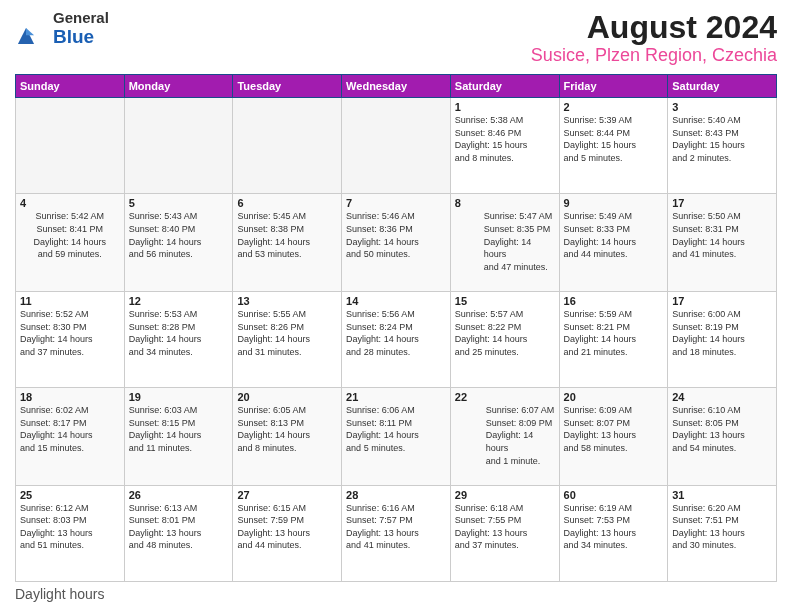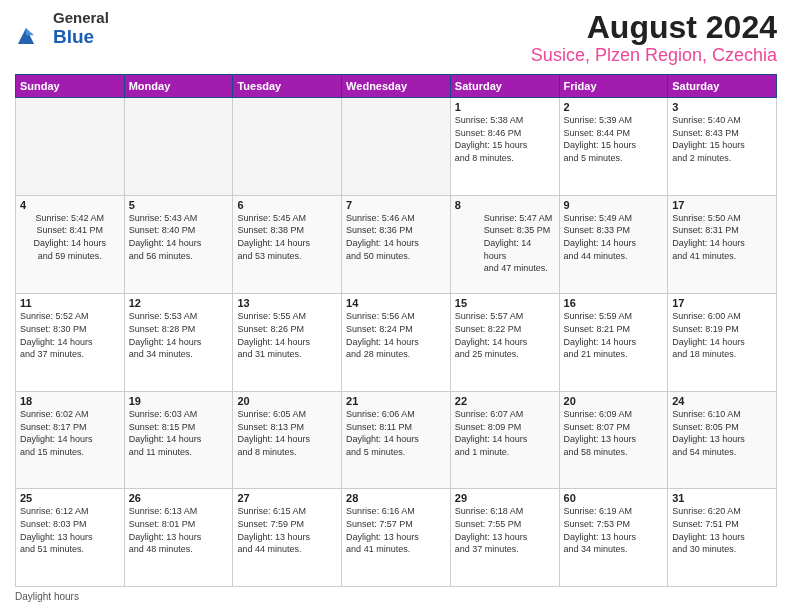--- a/index.html
+++ b/index.html
@@ -83,21 +83,21 @@
       color: #222;
       display: block;
       margin-bottom: 1px;
     }
     .day-info {
       font-size: 9px;
       color: #333;
       line-height: 1.4;
     }
     .footer-note {
-      font-size: 10px;
+      font-size: 14px;
       color: #555;
       margin-top: 4px;
       text-align: left;
     }
   </style>
 </head>
 <body>
 
 <div class="page">
   <div class="header">
@@ -283,21 +283,21 @@
           </td>
           <td>
             <span class="day-number">21</span>
             <div class="day-info" style="white-space: pre-line;">Sunrise: 6:06 AM
 Sunset: 8:11 PM
 Daylight: 14 hours
 and 5 minutes.</div>
           </td>
           <td>
             <span class="day-number">22</span>
-            <div class="day-info" style="white-space: pre-line;">Sunrise: 6:07 AM
+            <div class="day-info" style="white-space: pre-line; margin-left: 31px;">Sunrise: 6:07 AM
 Sunset: 8:09 PM
 Daylight: 14 hours
 and 1 minute.</div>
           </td>
           <td>
             <span class="day-number">20</span>
             <div class="day-info" style="white-space: pre-line;">Sunrise: 6:09 AM
 Sunset: 8:07 PM
 Daylight: 13 hours
 and 58 minutes.</div>

